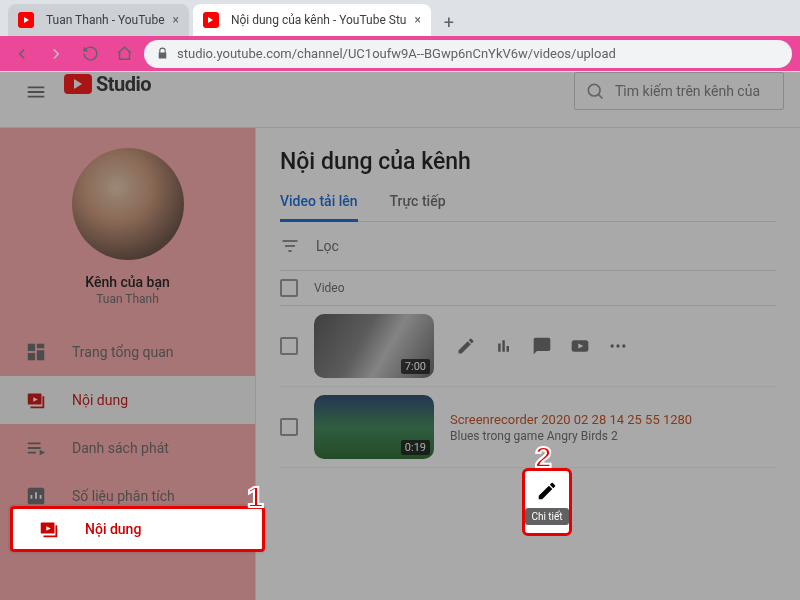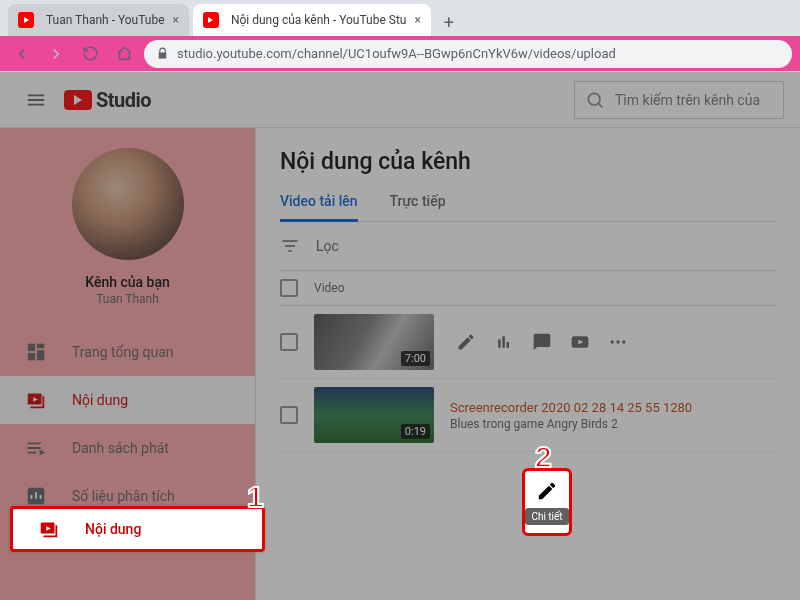--- a/index.html
+++ b/index.html
@@ -19,21 +19,21 @@
   .address-bar { height: 36px; background:#ec4899; border-bottom:1px solid #dadce0; display:flex; align-items:center; padding:0 8px; gap:6px; }
   .nav-btn { width:28px; height:28px; display:flex;align-items:center;justify-content:center; color:#5f6368; border-radius:50%; }
   .nav-btn.disabled { color:#bdc1c6; }
   .url-field { flex:1; height:28px; background:#f1f3f4; border-radius:14px; display:flex;align-items:center; padding:0 12px; font-size:13px; color:#5f6368; gap:8px; overflow:hidden; white-space:nowrap; }
   .lock { color:#5f6368; }
 
   
   .app { position:relative; height: 528px; }
 
   
-  .app-bar { height:56px; display:flex; align-items:center; padding:0 16px; border-bottom:1px solid #e0e0e0; background:#fff; }
+  .app-bar { height:56px; display:flex; align-items:flex-start; padding:0 16px; border-bottom:1px solid #e0e0e0; background:#fff; }
   .menu-btn { width:40px;height:40px;display:flex;align-items:center;justify-content:center;color:#606060; }
   .logo { display:flex; align-items:center; gap:4px; margin-left:8px; }
   .logo-mark { width:28px;height:20px;background:#f00;border-radius:4px;display:flex;align-items:center;justify-content:center; }
   .logo-mark::after{content:"";border-left:8px solid #fff;border-top:5px solid transparent;border-bottom:5px solid transparent;}
   .logo-text { font-weight:700; font-size:20px; letter-spacing:-0.5px; color:#282828;}
   .search-wrap { margin-left:auto; }
   .search-box { width:210px; height:38px; border:1px solid #ccc; border-radius:2px; display:flex; align-items:center; padding:0 10px; gap:10px; color:#888; overflow:hidden;}
   .search-box input { border:none; outline:none; font-size:14px; color:#333; width:160px; background:transparent;}
 
   .app-body { display:flex; height:472px; }
@@ -56,21 +56,21 @@
   .page-title { font-size:23px; font-weight:500; color:#0d0d0d; margin-bottom:18px;}
   .tabs { display:flex; gap:32px; border-bottom:1px solid #e0e0e0; }
   .tab-btn { padding:0 0 12px; font-size:14px; font-weight:500; color:#606060; cursor:pointer; position:relative;}
   .tab-btn.active { color:#065fd4; }
   .tab-btn.active::after { content:""; position:absolute; left:0; right:0; bottom:-1px; height:3px; background:#065fd4;}
   .filter-row { display:flex; align-items:center; gap:16px; padding:14px 0; color:#606060; font-size:14px;}
   .header-row { display:flex; align-items:center; gap:16px; padding:8px 0; border-top:1px solid #e0e0e0; border-bottom:1px solid #e0e0e0; color:#606060; font-size:12px;}
   .checkbox { width:18px; height:18px; border:2px solid #909090; border-radius:2px; flex-shrink:0;}
 
   .video-row { display:flex; align-items:center; gap:16px; padding:8px 0; border-bottom:1px solid #f0f0f0;}
-  .thumb { width:120px; height:56px; background:#222; border-radius:2px; position:relative; flex-shrink:0;}
+  .thumb { width:120px; height:64px; background:#222; border-radius:10px; position:relative; flex-shrink:0;}
   .thumb.t1 { background: linear-gradient(120deg,#4a4a4a 0%, #7a7a7a 40%, #bfbfbf 60%, #5a5a5a 100%); }
   .thumb.t2 { background: linear-gradient(180deg,#1a3a6b 0%, #2e7d4a 50%, #1b5e20 100%); }
   .duration { position:absolute; right:4px; bottom:4px; background:rgba(0,0,0,0.8); color:#fff; font-size:11px; padding:1px 4px; border-radius:2px;}
   .video-meta { display:flex; flex-direction:column; gap:2px; min-width:0;}
   .video-title { font-size:13px; color:#c2410c; white-space:nowrap; overflow:hidden; text-overflow:ellipsis;}
   .video-sub { font-size:12px; color:#606060;}
 
   .row-actions { display:flex; gap:14px; color:#606060; margin-left:4px;}
   .act { width:24px;height:24px;display:flex;align-items:center;justify-content:center;}
 

